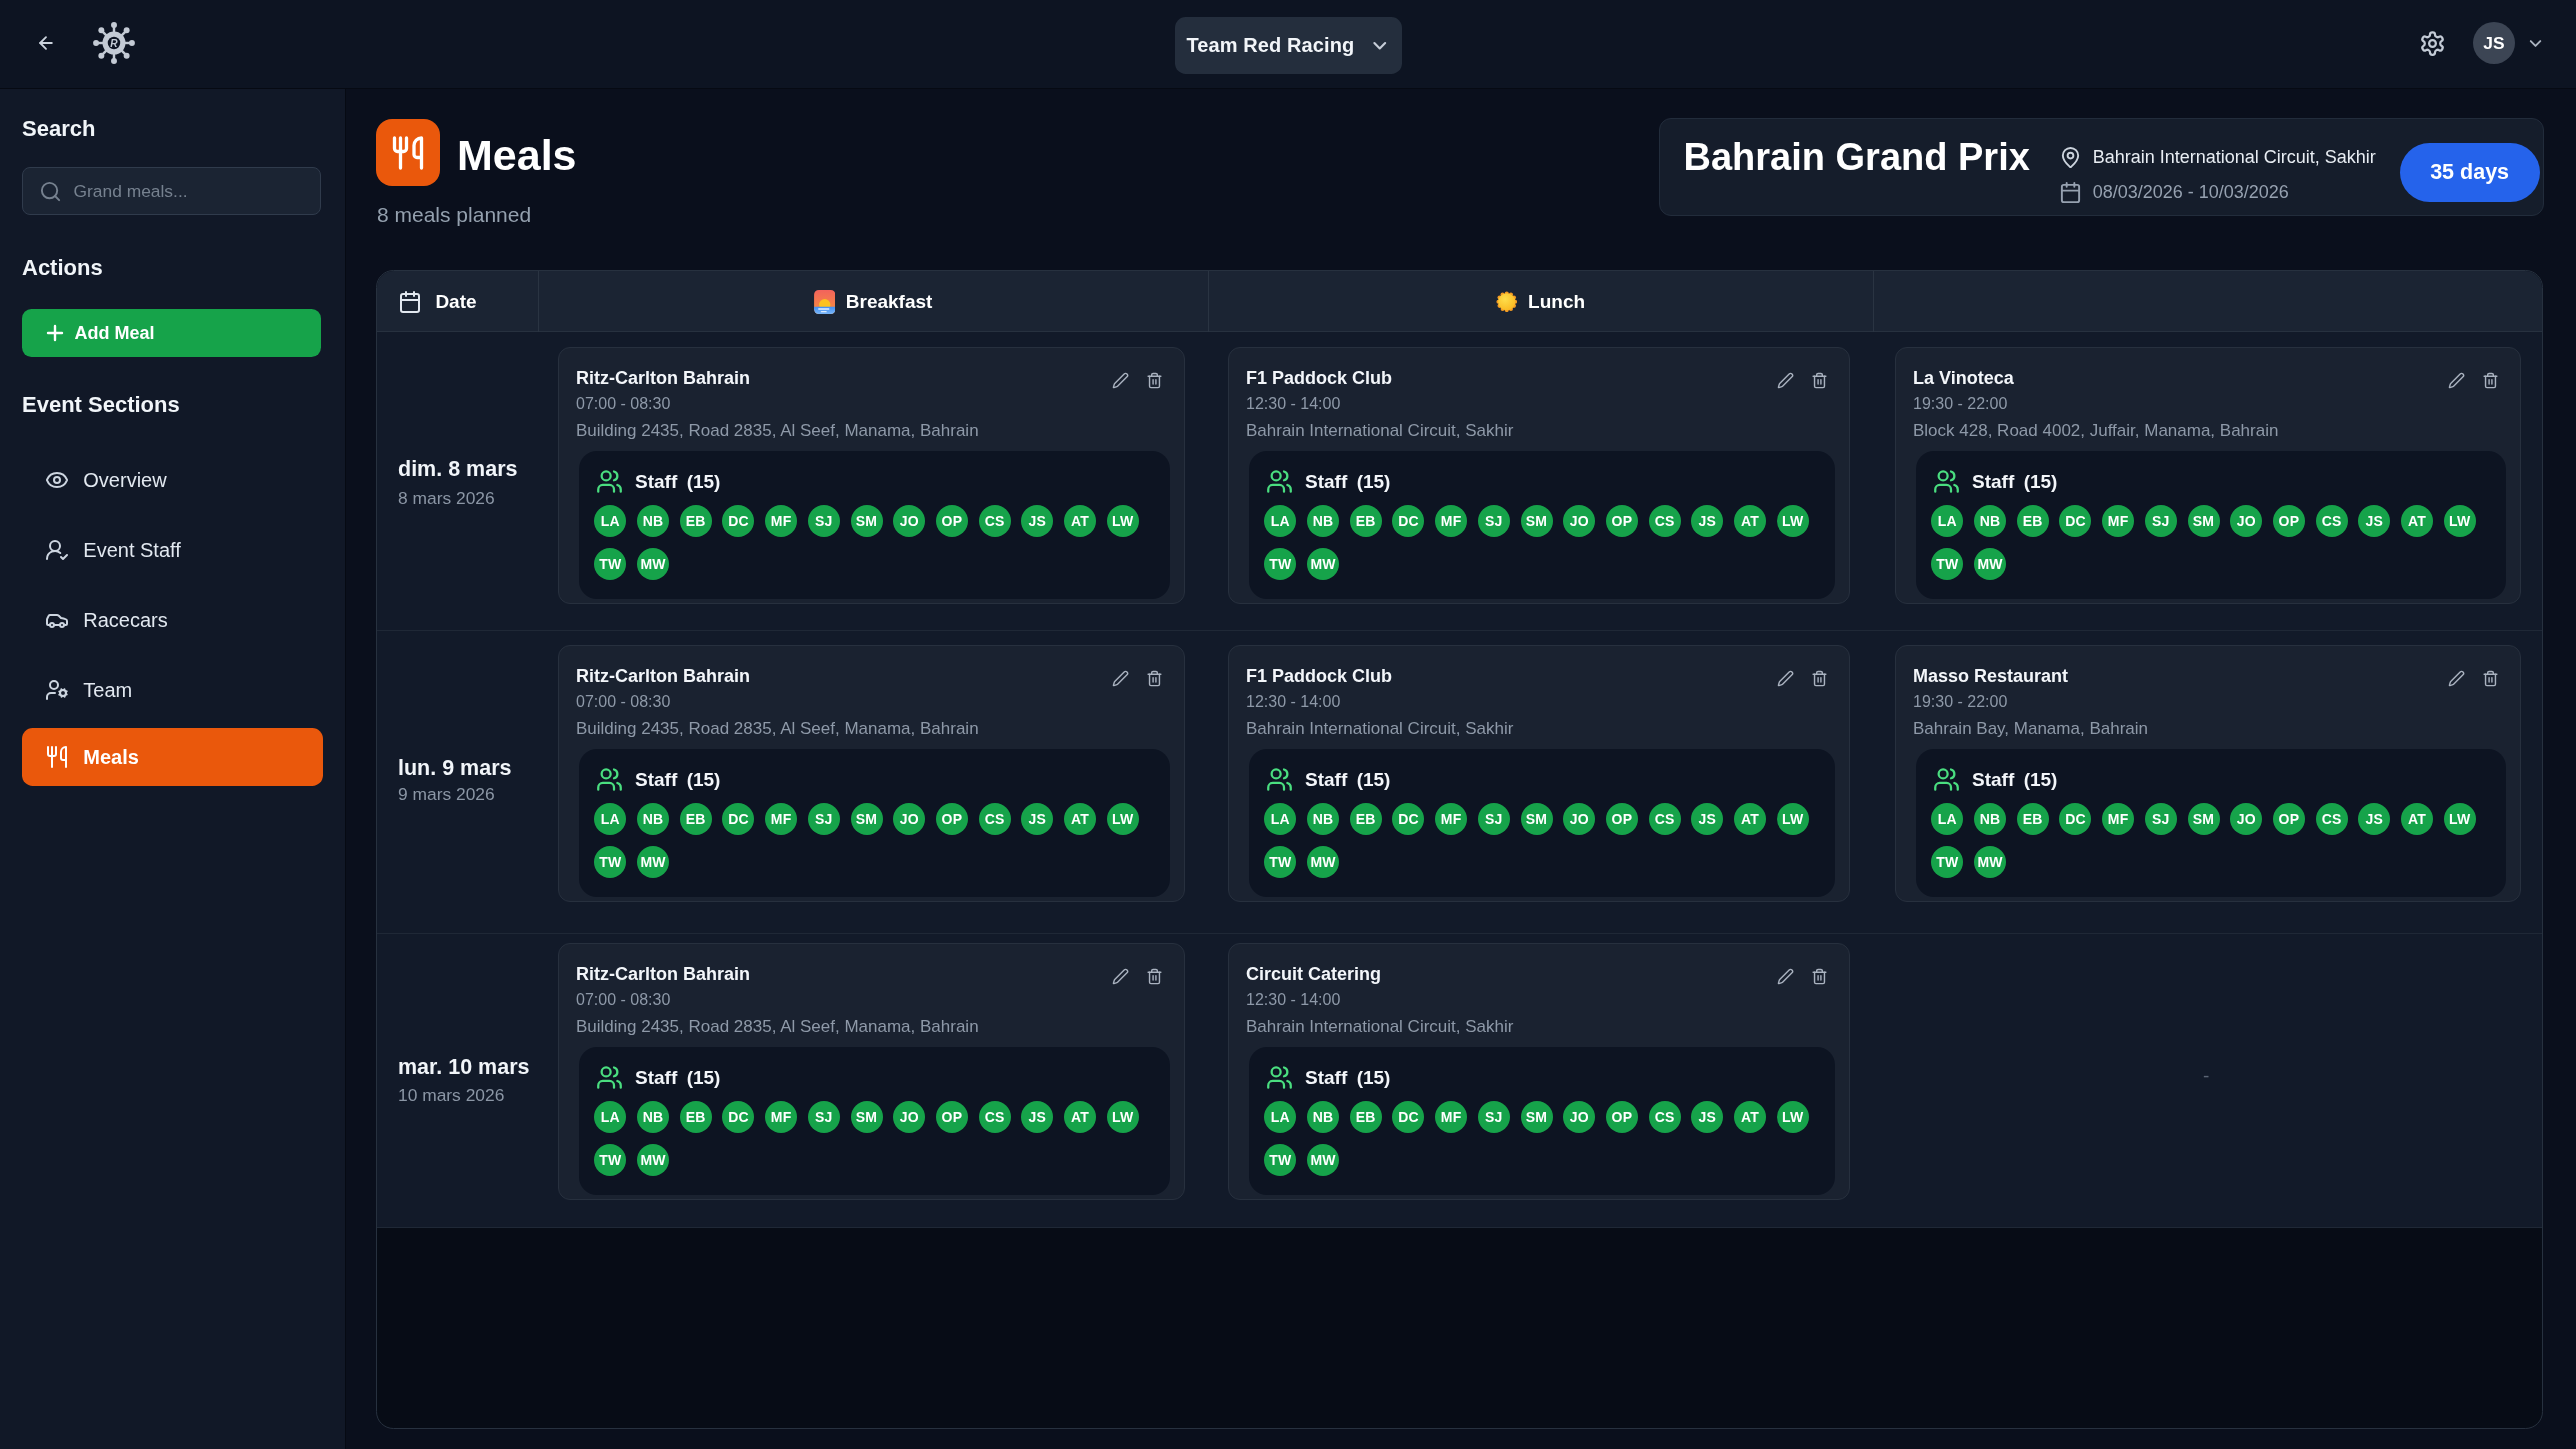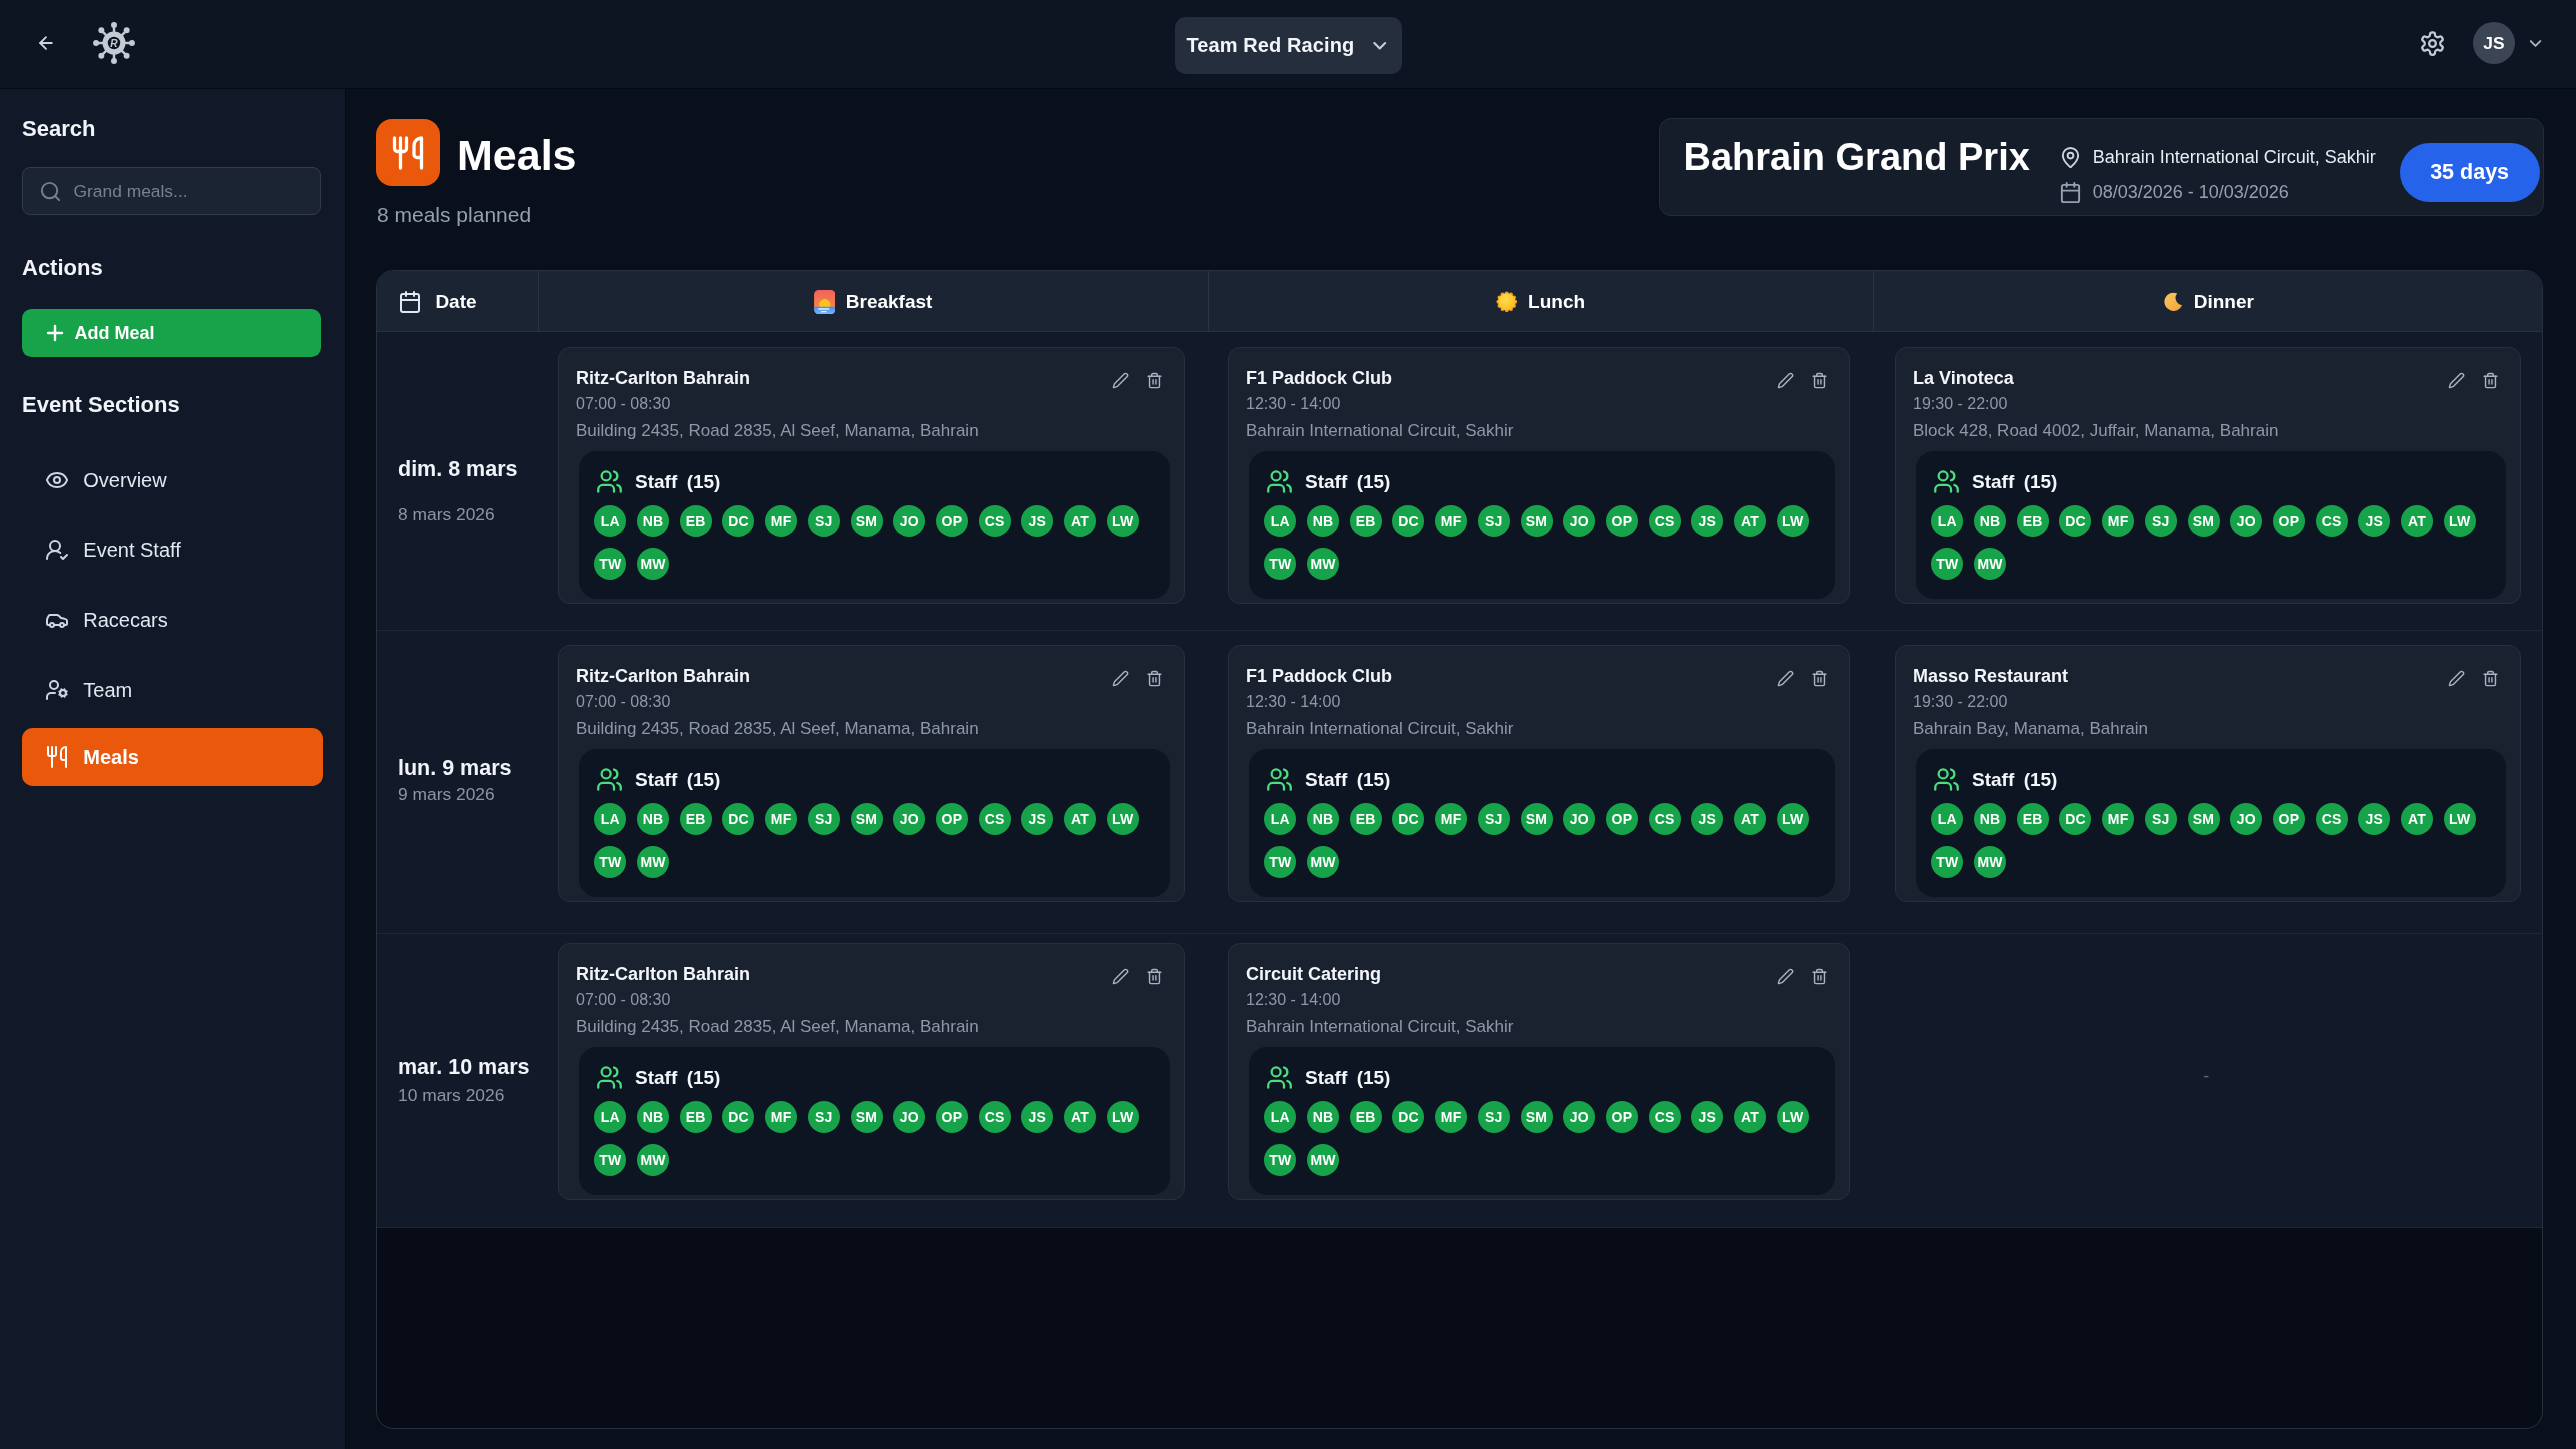--- a/index.html
+++ b/index.html
@@ -275,37 +275,26 @@
             <circle cx="5.3" cy="22.1" r="3.1" fill="#f59c23"></circle>
             <circle cx="3.7" cy="16.0" r="3.1" fill="#f59c23"></circle>
             <circle cx="5.3" cy="9.8" r="3.1" fill="#f59c23"></circle>
             <circle cx="9.8" cy="5.3" r="3.1" fill="#f59c23"></circle>
             <circle cx="16.0" cy="3.7" r="3.1" fill="#f59c23"></circle>
             <circle cx="22.2" cy="5.3" r="3.1" fill="#f59c23"></circle>
             <circle cx="26.7" cy="9.8" r="3.1" fill="#f59c23"></circle>
 <circle cx="16" cy="16" r="12.8" fill="url(#sg)"></circle>
 </svg>
         </span>Lunch</div>
-    <div class="th" style="left:1496px; width:671px"><span class="emo">
-          <svg width="20" height="20" viewBox="0 0 36 36" style="vertical-align:middle">
-<defs>
-              <linearGradient id="mg" x1="0" y1="0" x2="1" y2="1">
-<stop offset="0" stop-color="#fbc860"></stop>
-                <stop offset="1" stop-color="#f2a139"></stop>
-              </linearGradient>
-            </defs>
-<path d="M25.5 2.5 A 16.5 16.5 0 1 0 34.5 23.5 A 13 13 0 0 1 25.5 2.5 Z" fill="url(#mg)"></path>
-</svg>
-        </span>Dinner</div>
     <div class="thsep" style="left:161px"></div>
     <div class="thsep" style="left:831px"></div>
     <div class="thsep" style="left:1496px"></div>
   </div>
   <div class="dmain" style="top:186px">dim. 8 mars</div>
-  <div class="dsub" style="top:233px">8 mars 2026</div>
+  <div class="dsub" style="top:217px">8 mars 2026</div>
   <div class="dmain" style="top:485px">lun. 9 mars</div>
   <div class="dsub" style="top:513px">9 mars 2026</div>
   <div class="dmain" style="top:784px">mar. 10 mars</div>
   <div class="dsub" style="top:814px">10 mars 2026</div>
 </div>
 
 <div class="card" style="left:558px;top:347px;width:627px">
 <div class="ctitle">Ritz-Carlton Bahrain</div>
 <div class="cicons">
       <svg viewBox="0 0 24 24" width="17" height="17" fill="none" stroke="#aab3c0" stroke-width="2" stroke-linecap="round" stroke-linejoin="round" style="">

